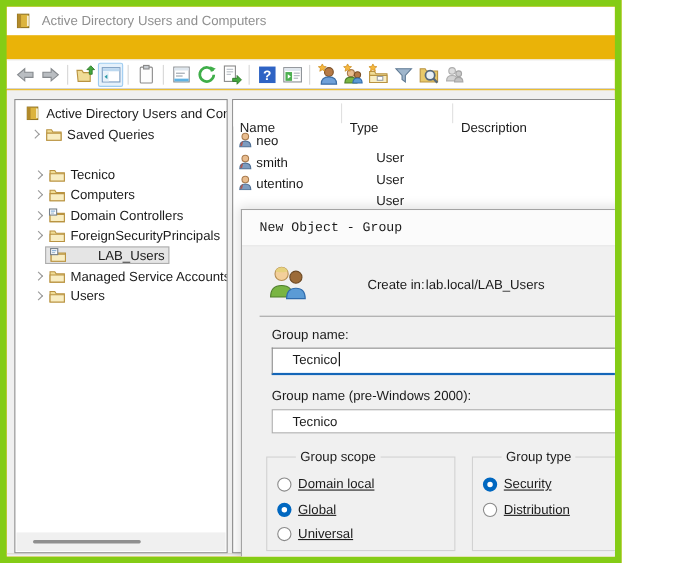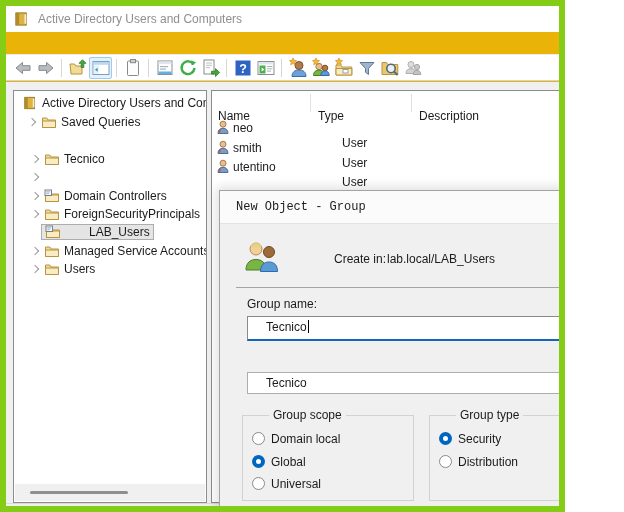--- a/index.html
+++ b/index.html
@@ -52,21 +52,21 @@
     border-left:1px solid #a3a3a3;border-top:1px solid #a3a3a3;box-shadow:-3px -3px 10px rgba(0,0,0,.12);}
   .dtitle{position:absolute;left:0;top:0;width:100%;height:33px;background:#fbfbfb;border-bottom:1px solid #e3e3e3;box-sizing:border-box;}
   .dtitle span{position:absolute;left:16px;top:9px;font-family:Liberation Mono, monospace;}
   .dsep{position:absolute;left:16px;right:0;top:96px;height:1px;background:#a5a5a5;}
   .dlabel{position:absolute;color:#1b1b1b;}
   .tb{position:absolute;background:#fff;border:1px solid #999;box-sizing:border-box;padding:3px 18px;white-space:nowrap;overflow:hidden;}
   .tb.focused{border:1px solid #8a8a8a;border-bottom:2px solid #1466b8;}
   .caret{display:inline-block;width:1px;height:13px;background:#000;vertical-align:-2px;margin-left:1px;}
   .groupbox{position:absolute;border:1px solid #d2d2d2;box-sizing:border-box;}
   .legend{position:absolute;top:-8px;left:26px;background:#f0f0f0;padding:0 4px;}
-  .opt{position:absolute;display:flex;align-items:flex-start;gap:6px;height:15px;}
+  .opt{position:absolute;display:flex;align-items:flex-end;gap:6px;height:15px;text-decoration:underline;}
   .radio{width:13px;height:13px;border-radius:50%;border:1px solid #8a8a8a;background:#fff;box-sizing:border-box;flex:0 0 13px;}
   .radio.on{border:4px solid #0067c0;}
 </style>
 </head>
 <body>
 
 <svg width="0" height="0" style="position:absolute">
   <defs>
     <g id="i-book">
       <rect x="2" y="1.5" width="11" height="13" fill="#dcb43f" stroke="#8d7020"></rect>
@@ -257,20 +257,26 @@
       <span class="chev c"></span>
       <span class="tinner">
           <svg class="ticon" viewBox="0 0 16 14">
             <use href="#i-folder"></use>
           </svg>
       <span class="tlabel">Tecnico</span>
         </span>
     </div>
     <div class="trow" style="top:76px;padding-left:16px">
       <span class="chev c"></span>
+      <span class="tinner">
+          <svg class="ticon" viewBox="0 0 16 14">
+            <use href="#i-folder"></use>
+          </svg>
+      <span class="tlabel">Computers</span>
+        </span>
     </div>
     <div class="trow" style="top:95px;padding-left:16px">
       <span class="chev c"></span>
       <span class="tinner">
           <svg class="ticon" viewBox="0 0 16 14">
             <use href="#i-ou"></use>
           </svg>
       <span class="tlabel">Domain Controllers</span>
         </span>
     </div>
@@ -363,20 +369,21 @@
     </svg>
     <span class="dlabel" style="left:114px;top:61px">Create in:</span>
     <span class="dlabel" style="left:167px;top:61px">lab.local/LAB_Users</span>
     <div class="dsep"></div>
 
     <span class="dlabel" style="left:27px;top:106px">Group name:</span>
     <div class="tb focused" style="left:27px;top:125px;width:354px;height:25px">
       <span>Tecnico</span><span class="caret"></span>
     </div>
 
+    <span class="dlabel" style="left:27px;top:162px">Group name (pre-Windows 2000):</span>
     <div class="tb" style="left:27px;top:181px;width:354px;height:22px;border-color:#adadad">
       <span>Tecnico</span>
     </div>
 
     <div class="groupbox" style="left:22px;top:224px;width:172px;height:86px">
       <span class="legend">Group scope</span>
       <div class="opt" style="left:9px;top:16px">
         <span class="radio"></span>
         <span>Domain local</span>
       </div>

